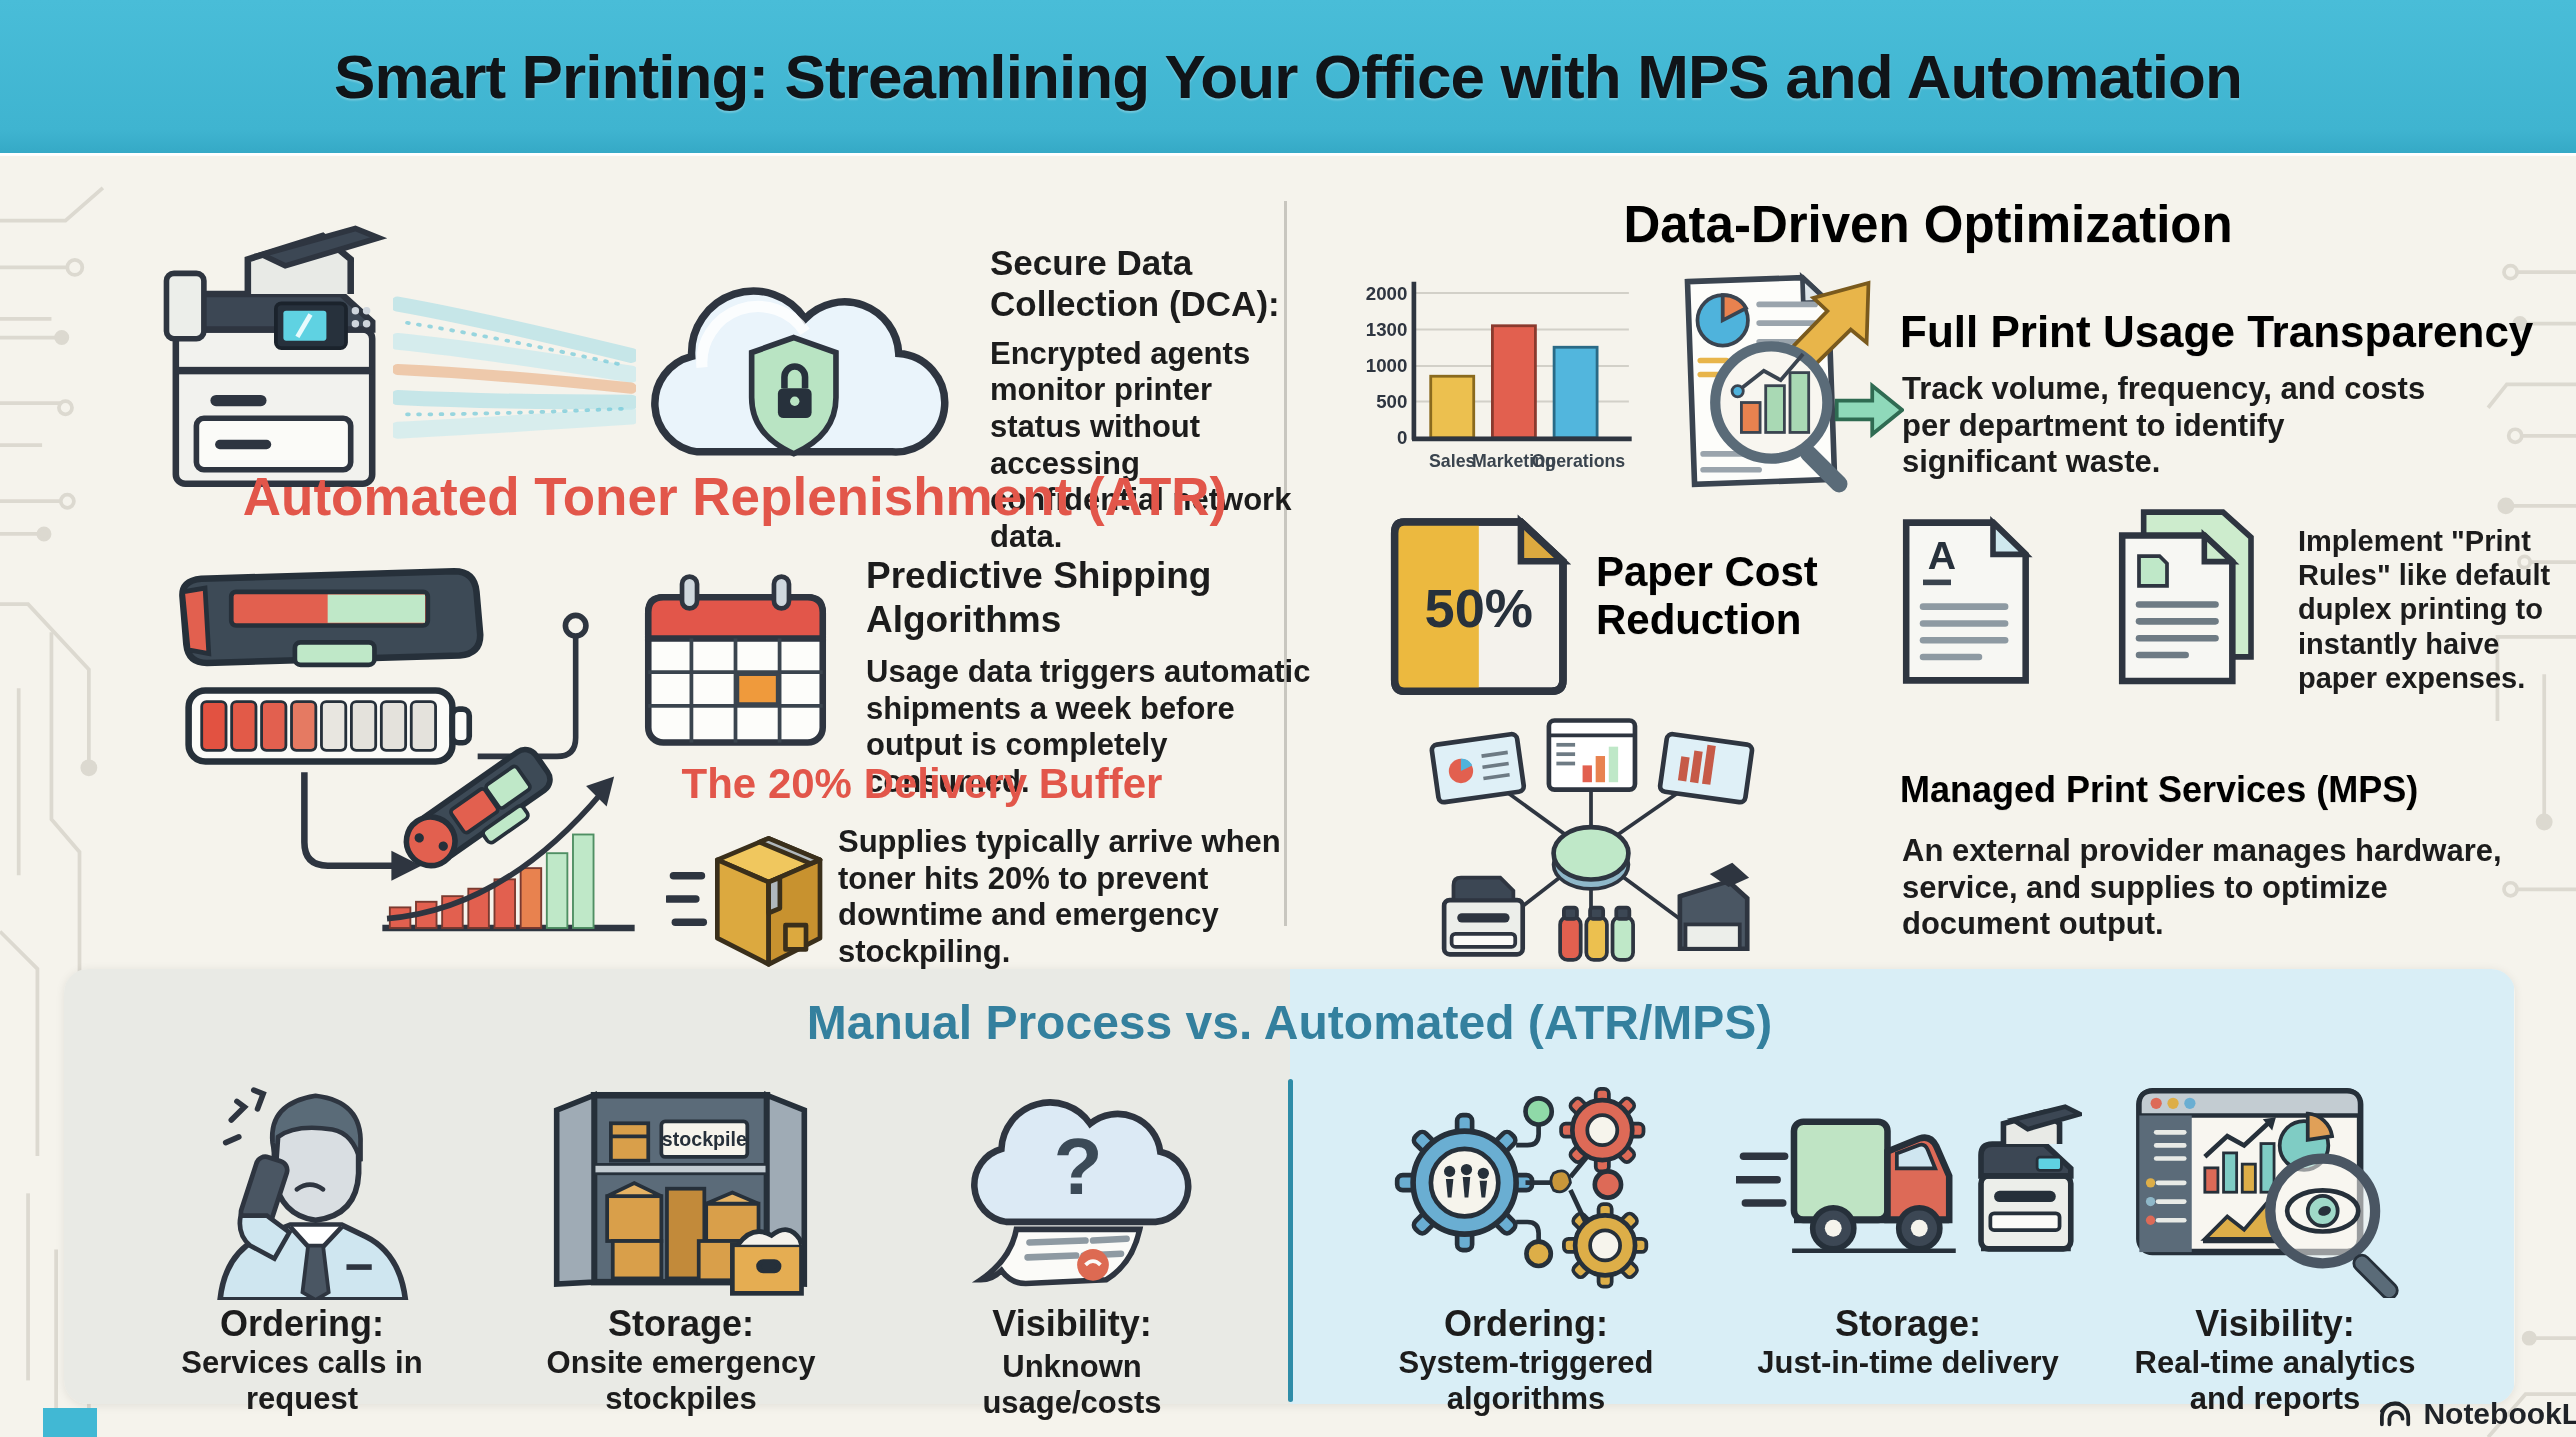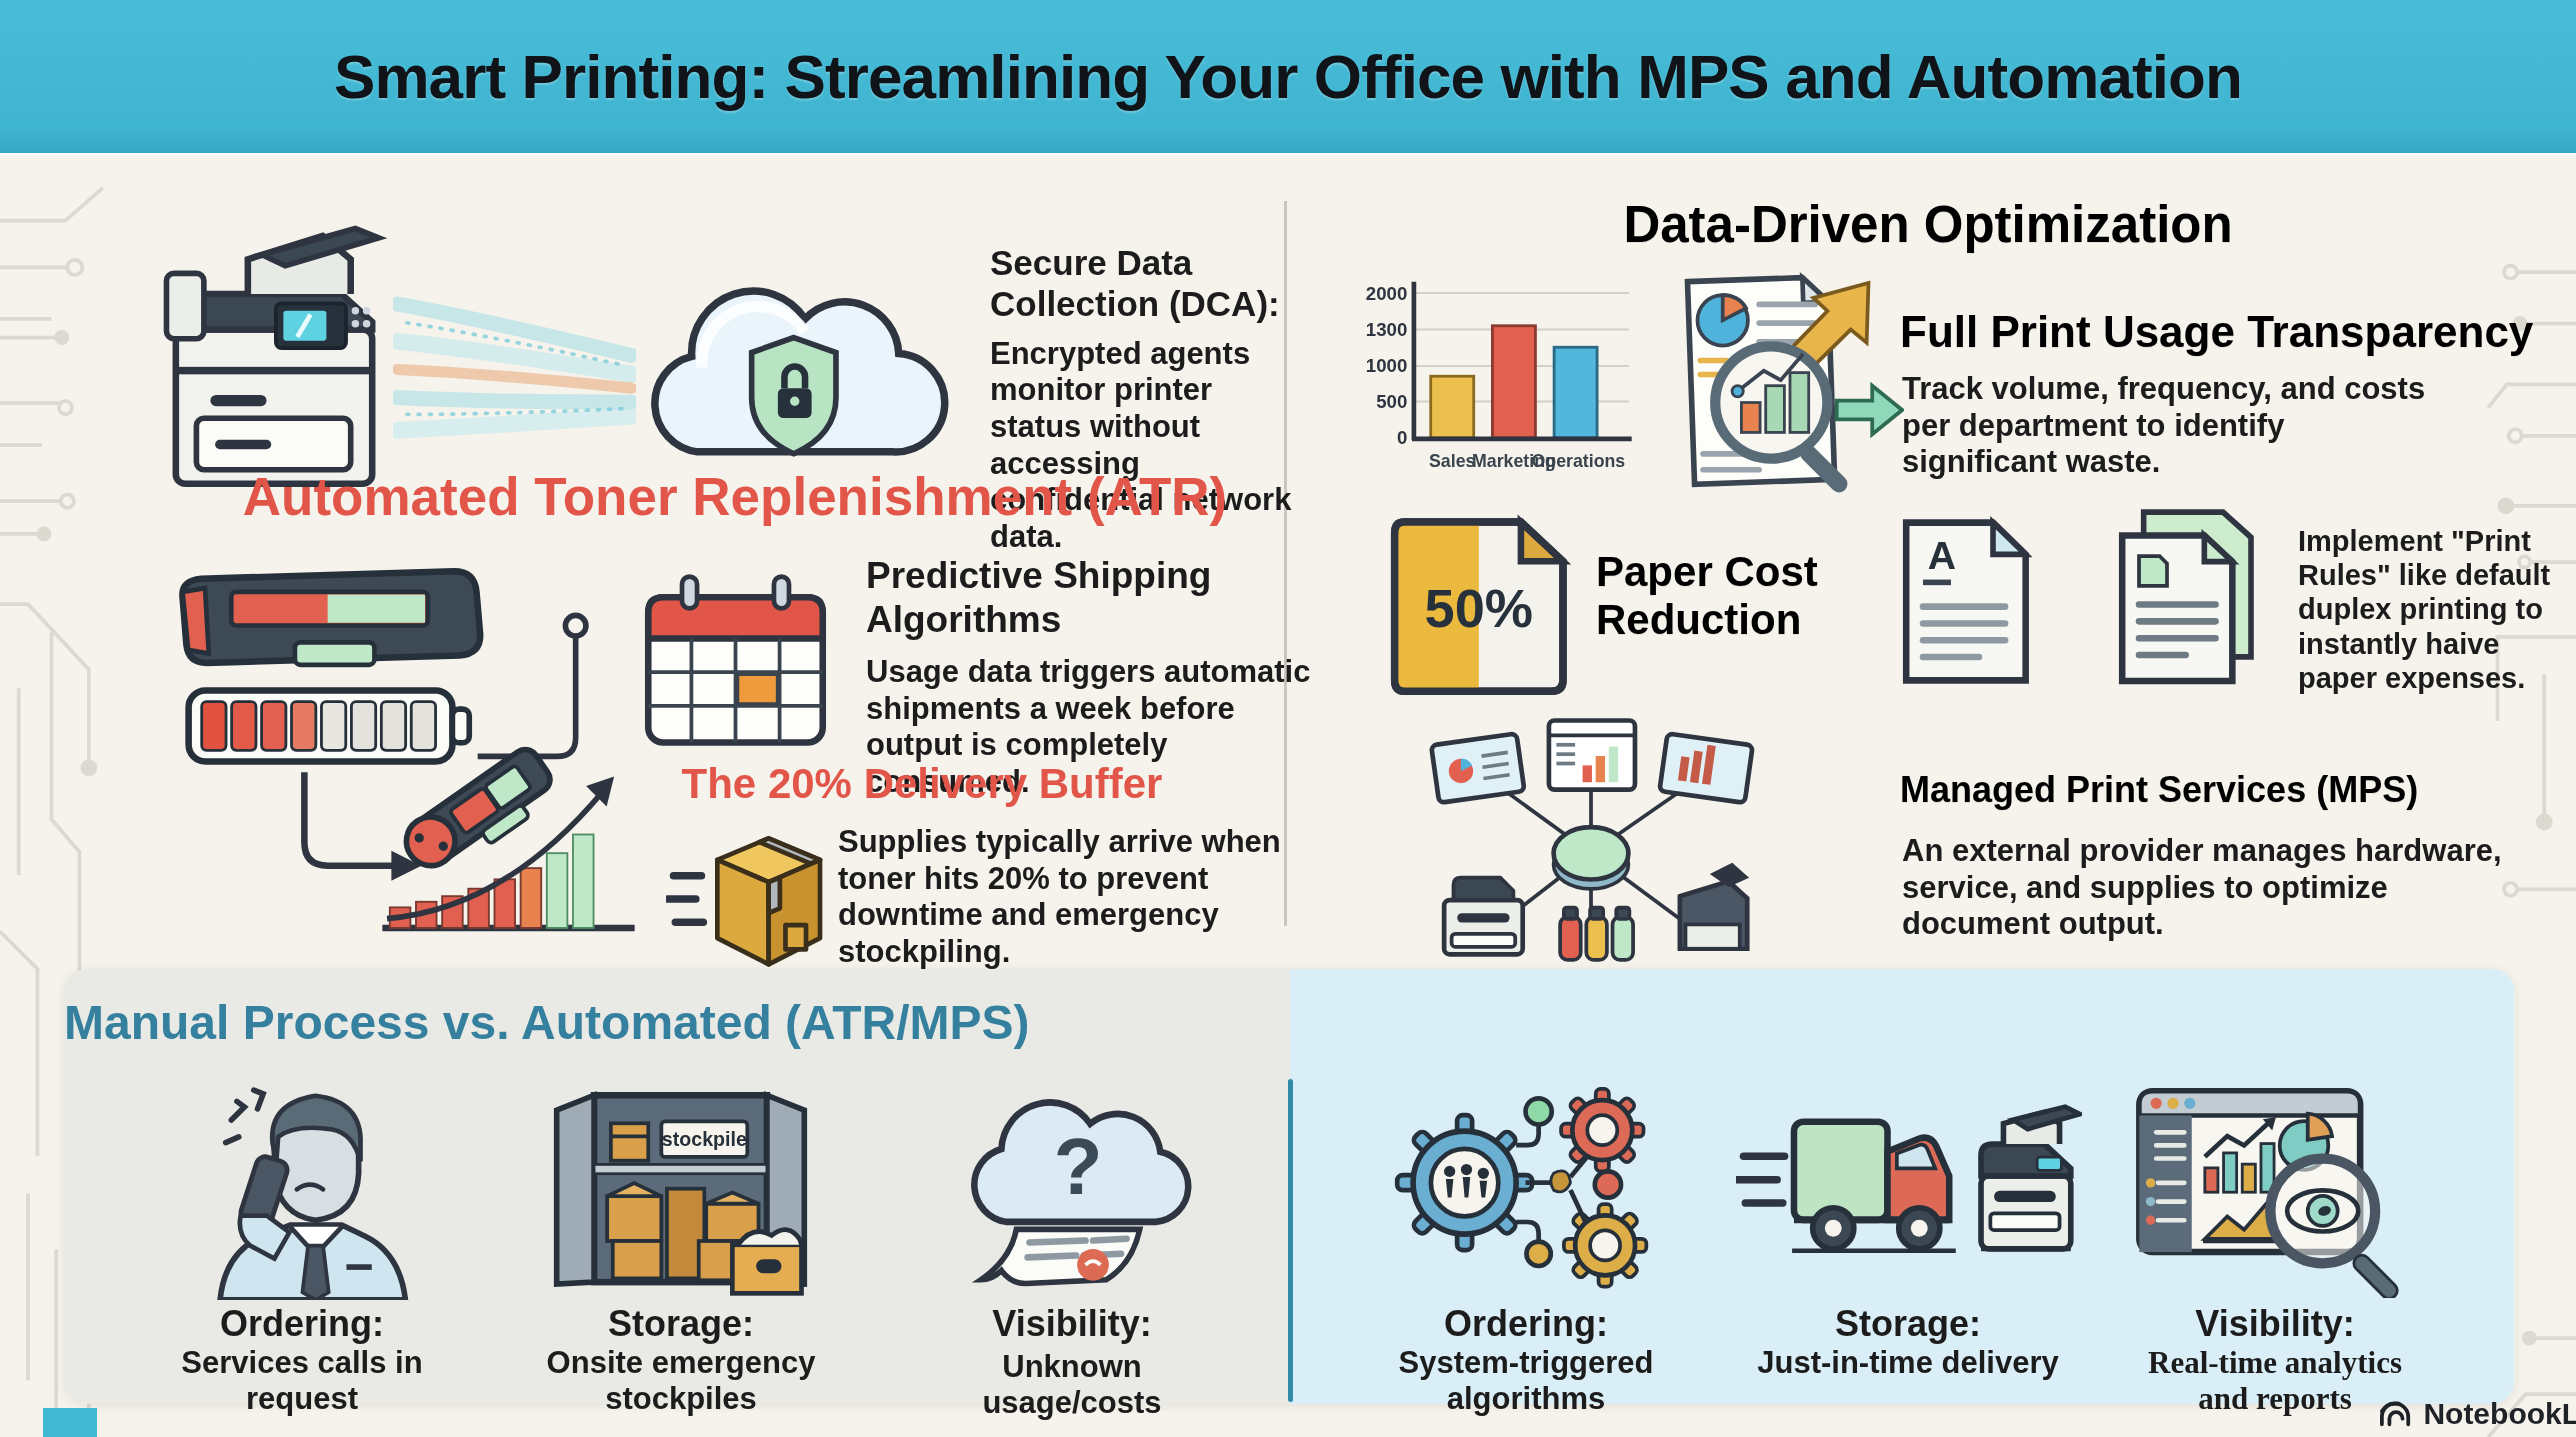--- a/index.html
+++ b/index.html
@@ -396,21 +396,21 @@
     </g>
   </svg>
 
   <div class="abs h-gold" style="left:1900px;top:769px;width:674px;font-size:36px;">Managed Print Services (MPS)</div>
   <div class="abs blk" style="left:1902px;top:833px;width:608px;font-size:31px;">An external provider manages hardware, service, and supplies to optimize document output.</div>
 
   <div class="abs panel">
     <div class="panel-left"></div>
     <div class="panel-right"></div>
     <div class="panel-divider"></div>
-    <div class="h-teal" style="position:absolute;left:0;top:26px;width:2451px;text-align:left;font-size:48px;">Manual Process vs. Automated (ATR/MPS)</div>
+    <div class="h-teal" style="position:absolute;left:0;top:26px;width:2451px;text-align:center;font-size:48px;">Manual Process vs. Automated (ATR/MPS)</div>
   </div>
 
   <svg class="abs" style="left:192px;top:1075px;" width="220" height="225" viewBox="0 0 235 240">
     <path d="M30 240 Q35 190 75 172 L105 160 L160 160 L185 172 Q222 190 228 240 Z" fill="#cfe6f0" stroke="#2e3540" stroke-width="6"></path>
     <path d="M105 162 L132 192 L160 162" fill="#ffffff" stroke="#2e3540" stroke-width="5"></path>
     <path d="M124 182 L140 182 L146 232 L132 240 L118 232 Z" fill="#4a5663" stroke="#2e3540" stroke-width="4"></path>
     <line x1="165" y1="205" x2="192" y2="205" stroke="#2e3540" stroke-width="6"></line>
     <path d="M88 70 Q88 28 132 26 Q176 28 178 70 L178 105 Q176 150 132 155 Q95 150 88 110 Z" fill="#d9dee2" stroke="#2e3540" stroke-width="6"></path>
     <path d="M86 72 Q82 30 132 22 Q182 28 180 74 L180 92 Q172 62 150 58 Q110 52 92 66 L90 94 Z" fill="#5a6b78" stroke="#2e3540" stroke-width="5"></path>
     <path d="M112 122 Q126 112 140 122" fill="none" stroke="#2e3540" stroke-width="5" stroke-linecap="round"></path>
@@ -591,21 +591,21 @@
   <div class="col-label" style="left:1348px;top:1303px;">
     <div class="l1">Ordering:</div>
     <div class="l2" style="width:262px;margin:0 auto;">System-triggered algorithms</div>
   </div>
   <div class="col-label" style="left:1730px;top:1303px;">
     <div class="l1">Storage:</div>
     <div class="l2" style="width:318px;margin:0 auto;">Just-in-time delivery</div>
   </div>
   <div class="col-label" style="left:2097px;top:1303px;">
     <div class="l1">Visibility:</div>
-    <div class="l2" style="width:281px;margin:0 auto;font-family:Liberation Serif, serif;">Real-time analytics and reports</div>
+    <div class="l2" style="width:281px;margin:0 auto;">Real-time analytics and reports</div>
   </div>
 
   <div class="abs" style="left:43px;top:1408px;width:54px;height:30px;background:#41b8d4;"></div>
 
   <div class="abs wm" style="left:2378px;top:1397px;">
     <svg width="36" height="32" viewBox="0 0 38 34">
       <g fill="none" stroke="#1f2328" stroke-width="4" stroke-linecap="round">
         <path d="M4 28 L4 20 A14 14 0 0 1 32 20 L32 28"></path>
         <path d="M12 28 L12 22 A7 7 0 0 1 26 22"></path>
         <path d="M4 14 Q10 4 22 6"></path>

